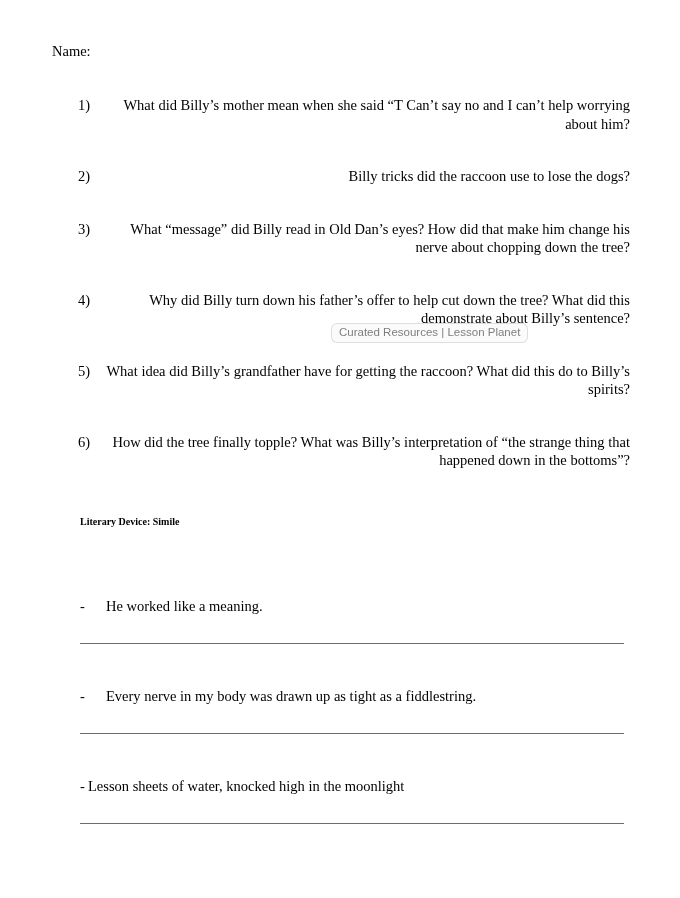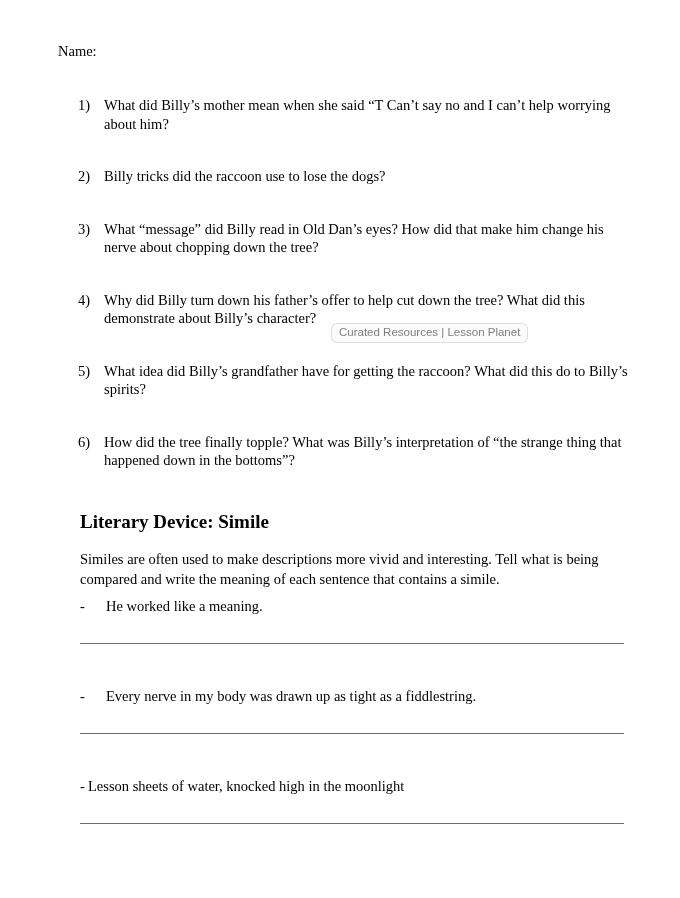--- a/index.html
+++ b/index.html
@@ -19,21 +19,21 @@
   .page {
     position: relative;
     width: 680px;
     height: 898px;
     background: #ffffff;
   }
 
   
   .doc-header {
     position: absolute;
-    left: 58px;
+    left: 52px;
     top: 42px;
     font-size: 14.5px;
     line-height: 19px;
   }
   .doc-header div { white-space: pre; }
 
   
   .questions {
     position: absolute;
     left: 78px;
@@ -47,29 +47,29 @@
     line-height: 18.5px;
     margin-bottom: 34px;
   }
   .q-num {
     width: 26px;
     flex: 0 0 26px;
     text-align: left;
   }
   .q-text {
     flex: 1 1 auto;
-    text-align: left;
+    text-align: right;
   }
 
   
   .section-heading {
     position: absolute;
     left: 80px;
     top: 513px;
-    font-size: 19px;
+    font-size: 10px;
     font-weight: bold;
     line-height: 18.5px;
   }
   .section-intro {
     position: absolute;
     left: 80px;
     top: 550px;
     width: 548px;
     font-size: 14.5px;
     line-height: 19.5px;
@@ -147,38 +147,37 @@
       <span class="q-text">Billy tricks did the raccoon use to lose the dogs?</span>
     </div>
 
     <div class="q-item">
       <span class="q-num">3)</span>
       <span class="q-text">What “message” did Billy read in Old Dan’s eyes?  How did that make him change his nerve about chopping down the tree?</span>
     </div>
 
     <div class="q-item">
       <span class="q-num">4)</span>
-      <span class="q-text">Why did Billy turn down his father’s offer to help cut down the tree?  What did this demonstrate about Billy’s character?</span>
+      <span class="q-text">Why did Billy turn down his father’s offer to help cut down the tree?  What did this demonstrate about Billy’s sentence?</span>
     </div>
 
     <div class="q-item">
       <span class="q-num">5)</span>
       <span class="q-text">What idea did Billy’s grandfather have for getting the raccoon?  What did this do to Billy’s spirits?</span>
     </div>
 
     <div class="q-item">
       <span class="q-num">6)</span>
       <span class="q-text">How did the tree finally topple?  What was Billy’s interpretation of “the strange thing that happened down in the bottoms”?</span>
     </div>
 
   </div>
 
   <div class="section-heading">Literary Device: Simile</div>
 
-  <div class="section-intro">Similes are often used to make descriptions more vivid and interesting.  Tell what is being compared and write the meaning of each sentence that contains a simile.</div>
 
   <div class="simile-block sb-1">
     <div class="simile-line">
       <span class="simile-dash">-</span>
       <span class="simile-text">He worked like a meaning.</span>
     </div>
     <div class="answer-rule"></div>
   </div>
 
   <div class="simile-block sb-2">

